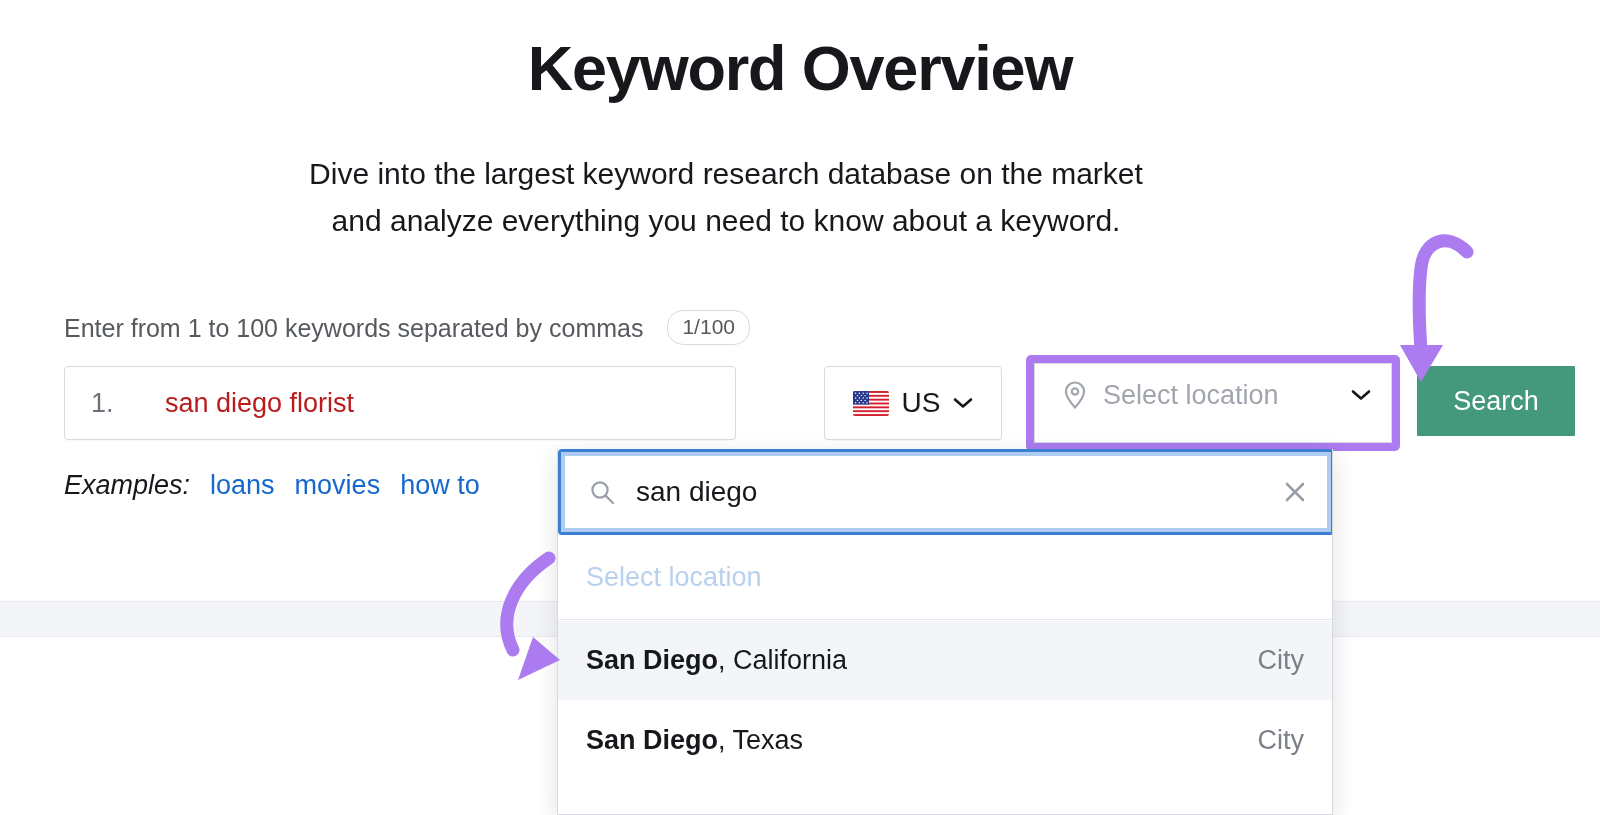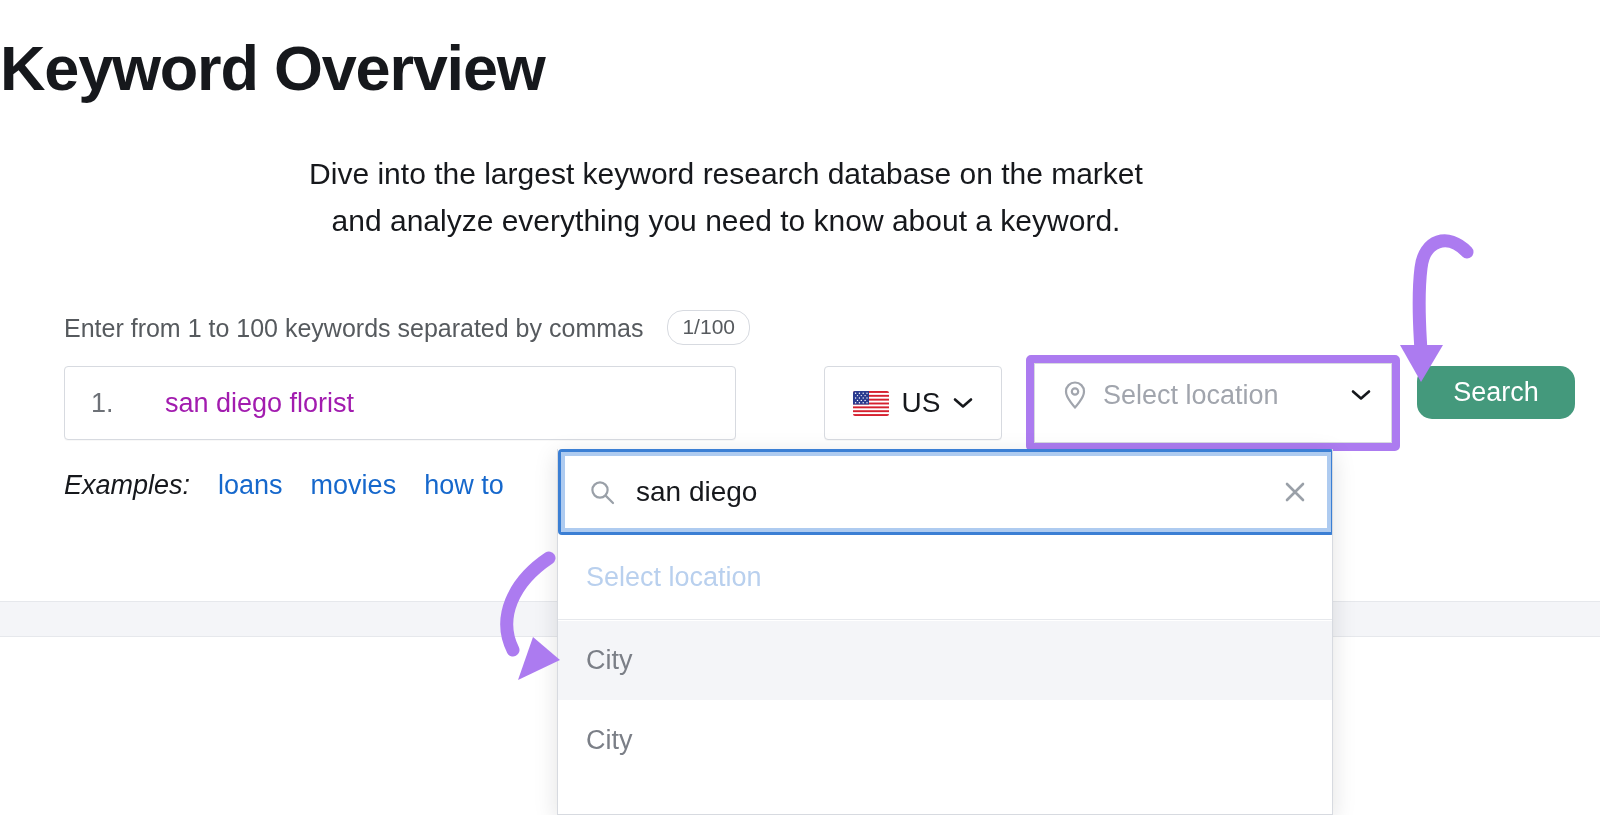--- a/index.html
+++ b/index.html
@@ -15,21 +15,21 @@
     position: relative;
     -webkit-font-smoothing: antialiased;
   }
 
   
   .page-title {
     position: absolute;
     top: 32px;
     left: 0;
     width: 1600px;
-    text-align: left;
+    text-align: center;
     font-size: 63px;
     line-height: 72px;
     font-weight: 700;
     letter-spacing: -1.2px;
     color: #16181c;
   }
   .page-subtitle {
     position: absolute;
     top: 150px;
     left: 0;
@@ -114,21 +114,21 @@
     box-shadow: 0 1px 1px rgba(0,0,0,.03);
   }
   .keyword-index {
     font-size: 27px;
     color: #6d7177;
     width: 74px;
     flex: none;
   }
   .keyword-value {
     font-size: 27px;
-    color: #a21caf;
+    color: #b91c1c;
   }
 
   .country-select {
     position: absolute;
     left: 760px;
     top: 0;
     width: 178px;
     height: 74px;
     box-sizing: border-box;
     border: 1px solid #d7dae0;
@@ -187,23 +187,23 @@
     font-size: 27px;
     color: #a1a5ad;
     flex: 1;
   }
 
   .search-button {
     position: absolute;
     left: 1353px;
     top: 0;
     width: 158px;
-    height: 53px;
+    height: 70px;
     border: none;
-    border-radius: 15px;
+    border-radius: 1px;
     background: #44997c;
     color: #ffffff;
     font-family: "Liberation Sans", sans-serif;
     font-size: 27px;
     font-weight: 400;
     cursor: pointer;
     display: flex;
     align-items: center;
     justify-content: center;
   }
@@ -216,21 +216,20 @@
     display: flex;
     align-items: baseline;
     gap: 20px;
     font-size: 27px;
   }
   .examples-label { color: #16181c; font-style: italic; }
   .example-link {
     color: #1668cc;
     text-decoration: none;
     white-space: nowrap;
-    margin-left: 8px;
   }
 
   
   .dropdown-panel {
     position: absolute;
     left: 557px;
     top: 449px;
     width: 776px;
     height: 366px;
     box-sizing: border-box;
@@ -422,24 +421,30 @@
     <svg class="clear-icon" viewBox="0 0 28 28">
       <path d="M6 6 L22 22 M22 6 L6 22" stroke="#9aa0a8" stroke-width="2.6" stroke-linecap="round"></path>
     </svg>
   </div>
 
   <div class="reset-row">
     <span class="reset-label">Select location</span>
   </div>
 
   <div class="result-row row1 highlighted">
+    <span class="result-name">
+      <b>San Diego</b><span>, California</span>
+    </span>
     <span class="result-type">City</span>
   </div>
 
   <div class="result-row row2">
+    <span class="result-name">
+      <b>San Diego</b><span>, Texas</span>
+    </span>
     <span class="result-type">City</span>
   </div>
 
 </div>
 
 <svg class="arrow-layer" viewBox="0 0 1600 815">
 
   <g>
     <path d="M1467 252 C1448 232 1424 240 1421 268 C1417 300 1420 330 1421 352" fill="none" stroke="#ac7bf0" stroke-width="13" stroke-linecap="round"></path>
     <polygon points="1400,345 1443,345 1421,382" fill="#ac7bf0"></polygon>

